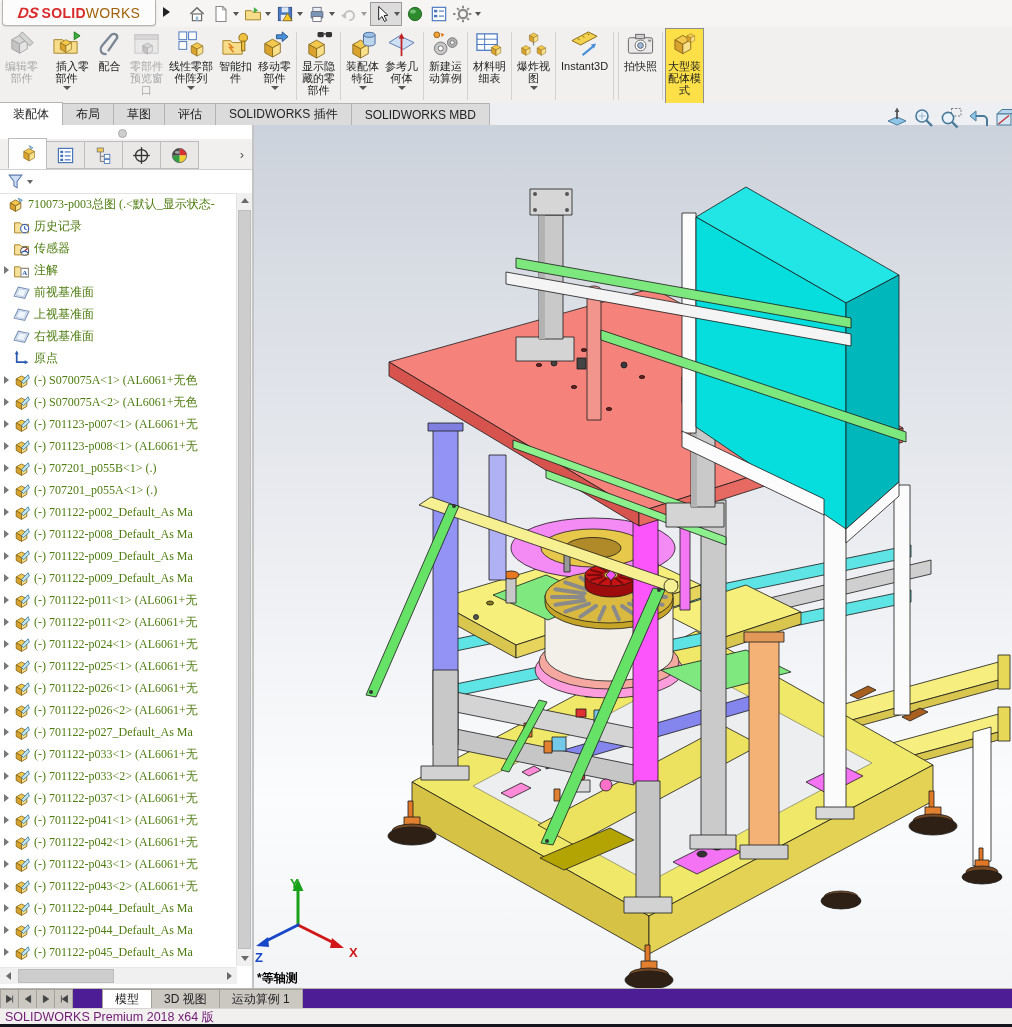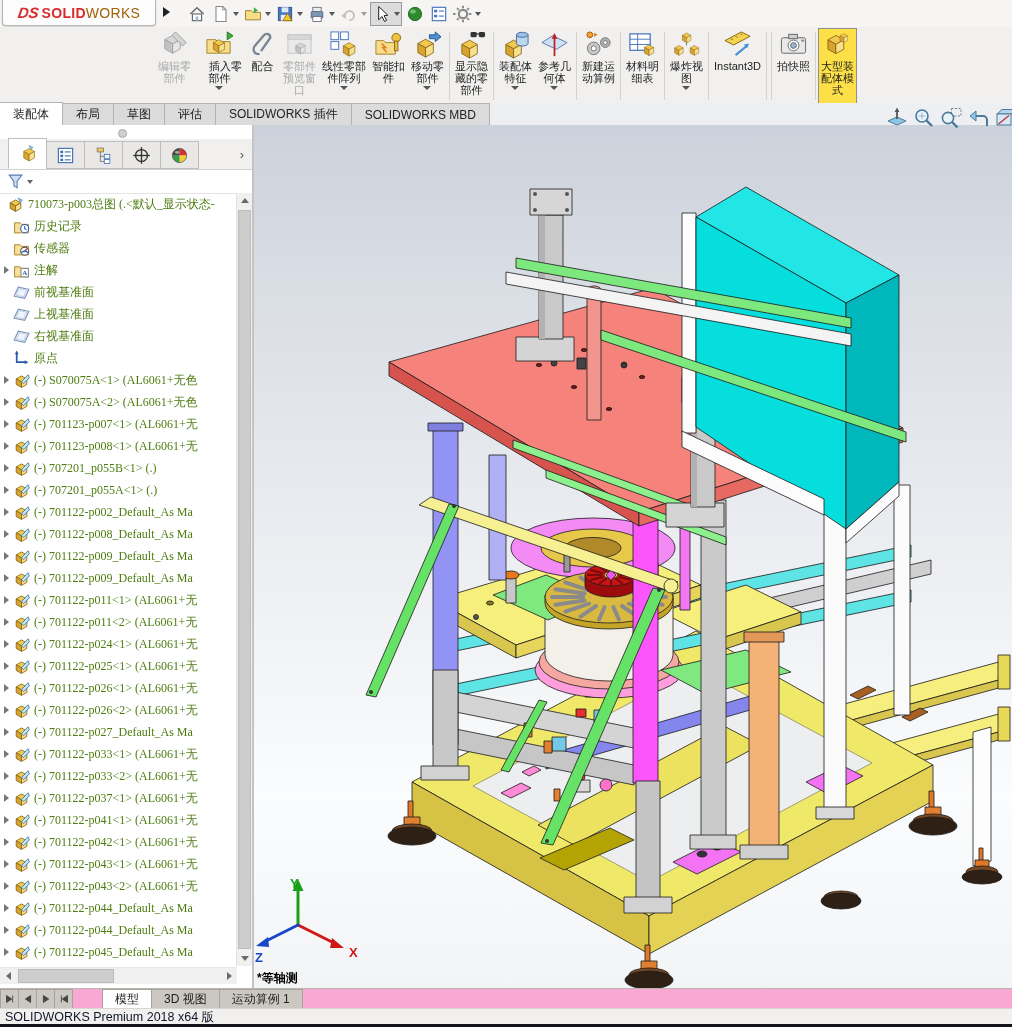--- a/index.html
+++ b/index.html
@@ -14,21 +14,21 @@
   #logo-tab .b2{color:#a16207;font-weight:normal;font-size:14px;letter-spacing:.3px;}
   #logo-flyout{position:absolute;left:158px;top:2px;width:16px;height:20px;display:flex;align-items:center;justify-content:center;}
   #logo-flyout i{width:0;height:0;border-left:7px solid #222;border-top:5px solid transparent;border-bottom:5px solid transparent;}
   #qa-row{position:absolute;left:186px;top:2px;height:23px;display:flex;align-items:center;}
   .qa-btn{display:flex;align-items:center;height:22px;padding:0 1px;margin-right:2px;}
   .qa-btn .qic{width:20px;height:20px;}
   .qa-btn.pressed{background:#dcdcdc;border:1px solid #9a9a9a;}
   .qa-btn.disabled{opacity:.55;filter:grayscale(1);}
   .qa-caret{width:0;height:0;border-top:4px solid #555;border-left:3.5px solid transparent;border-right:3.5px solid transparent;margin-left:2px;}
   
-  #ribbon{position:absolute;top:27px;left:0;right:0;height:76px;background:#f1f0ef;border-bottom:1px solid #cfcfcf;display:flex;align-items:stretch;padding:1px 2px 0;overflow:hidden;justify-content:center;}
+  #ribbon{position:absolute;top:27px;left:0;right:0;height:76px;background:#f1f0ef;border-bottom:1px solid #cfcfcf;display:flex;align-items:stretch;padding:1px 2px 0;overflow:hidden;}
   .rbtn{display:flex;flex-direction:column;align-items:center;padding:2px 3px 0;font-size:11px;line-height:12px;color:#222;text-align:center;}
   .rbtn .ric{width:29px;height:29px;margin-bottom:1px;flex:0 0 auto;}
   .rbtn.disabled{color:#a9a9a9;}
   .rbtn.disabled .ric{filter:grayscale(1);opacity:.6;}
   .rbtn.active{background:#fde047;border:1px solid #8f8f8f;padding:1px 2px 0;}
   .rcaret{width:0;height:0;border-top:4px solid #555;border-left:4px solid transparent;border-right:4px solid transparent;margin-top:2px;}
   .rsep{width:1px;background:#d4d2cf;margin:4px 2px;}
   
   #modetabs{position:absolute;top:103px;left:0;right:0;height:22px;background:#edeff2;border-bottom:1px solid #c6cad0;display:flex;align-items:flex-end;}
   .mtab{height:21px;display:flex;align-items:center;padding:0 13px;font-size:12px;color:#222;background:#dbdbdb;border:1px solid #b3b3b3;border-bottom:none;margin-left:-1px;}
@@ -67,26 +67,26 @@
   #hsb .sbl{position:absolute;left:0;top:0;bottom:0;width:16px;display:flex;align-items:center;justify-content:center;}
   #hsb .sbr{position:absolute;right:0;top:0;bottom:0;width:16px;display:flex;align-items:center;justify-content:center;}
   #hsb .thumb{position:absolute;left:18px;width:94px;top:1px;bottom:1px;background:#cdcdcd;border:1px solid #bdbdbd;}
   
   #viewport{position:absolute;top:125px;left:254px;right:0;bottom:39px;overflow:hidden;
     background:linear-gradient(180deg,#ccd2db 0%,#d9dde4 18%,#eceef2 50%,#fbfcfd 78%,#f3f4f5 100%);}
   #model-svg{position:absolute;left:0;top:0;}
   #triad{position:absolute;left:0px;top:752px;}
   #view-label{position:absolute;left:3px;top:845px;font-size:12px;font-weight:bold;color:#000;}
   
-  #sheetbar{position:absolute;top:988px;left:0;right:0;height:20px;background:#f9a8d4;border-top:1px solid #b9b6b0;display:flex;align-items:stretch;font-size:12px;}
+  #sheetbar{position:absolute;top:988px;left:0;right:0;height:20px;background:#4c1d95;border-top:1px solid #b9b6b0;display:flex;align-items:stretch;font-size:12px;}
   .navbtn{width:17px;border:1px solid #a5a29c;background:#cbc8c2;display:flex;align-items:center;justify-content:center;margin-right:-1px;}
   #sheetbar .gap{width:30px;}
   .stab{display:flex;align-items:center;padding:0 12px;border:1px solid #a5a29c;border-bottom:none;background:#cbc8c2;margin-right:-1px;color:#222;}
   .stab.active{background:#ffffff;}
-  #statusbar{position:absolute;top:1008px;left:0;right:0;height:16px;background:#f1f0ee;border-top:1px solid #d8d6d2;display:flex;align-items:center;padding-left:5px;font-size:12.5px;color:#0f172a;}
+  #statusbar{position:absolute;top:1008px;left:0;right:0;height:16px;background:#f1f0ee;border-top:1px solid #d8d6d2;display:flex;align-items:center;padding-left:5px;font-size:12.5px;color:#701a75;}
   #darkbar{position:absolute;top:1024px;left:0;right:0;height:3px;background:#14141d;}
 </style>
 </head>
 <body>
 
 <div id="titlebar">
   <div id="logo-tab">
     <span class="ds">DS</span>
     <span class="b1">SOLID</span>
       <span class="b2">WORKS</span>

